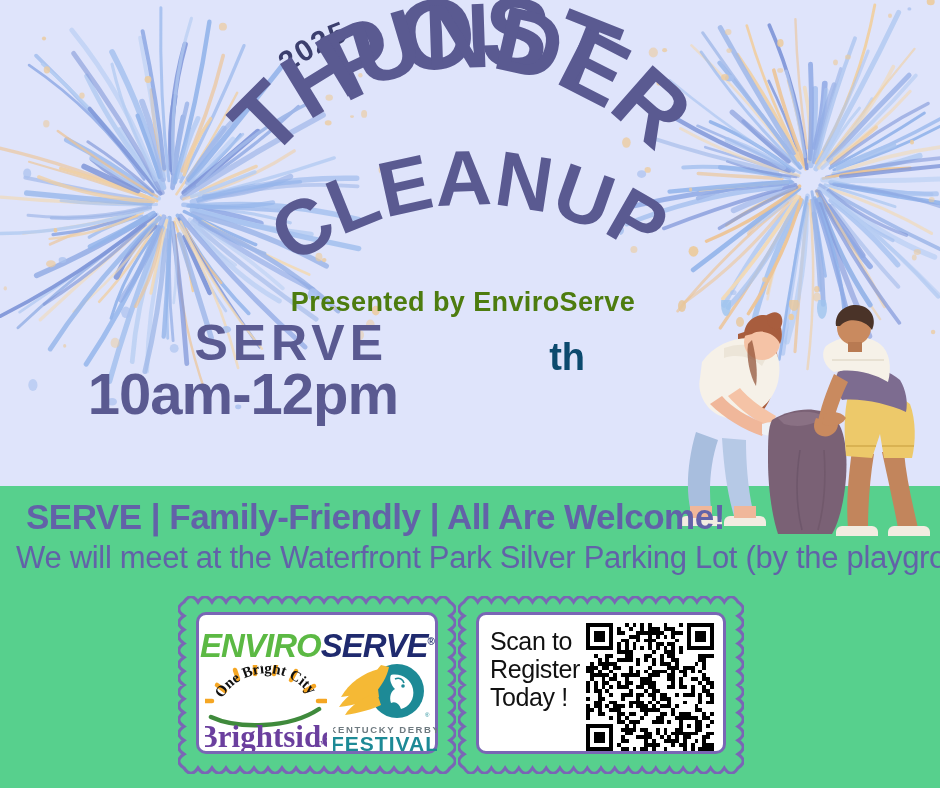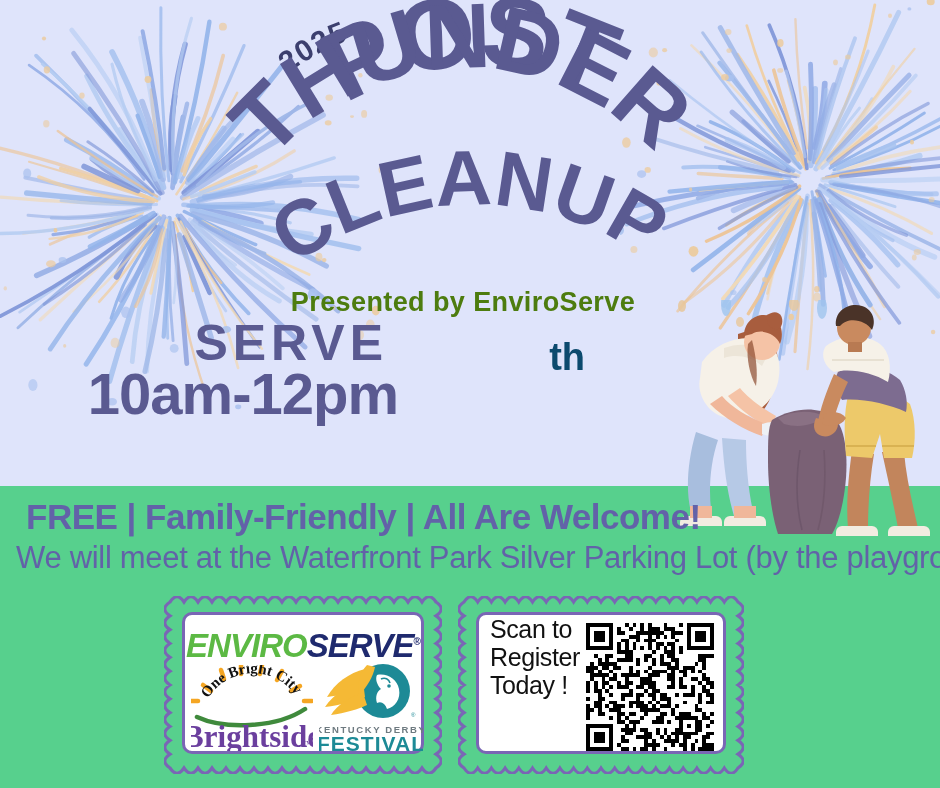--- a/index.html
+++ b/index.html
@@ -118,21 +118,21 @@
   .es-word .g { color:#5cb944; }
   .es-word .n { color:#1f2a6e; }
   .es-word .reg { font-size:10px; vertical-align:super; color:#1f2a6e; font-style:normal; }
 
   .brightside { position:absolute; left:6px; top:50px; width:122px; height:86px; }
   .kdf { position:absolute; left:134px; top:44px; width:104px; height:94px; }
 
   
   .qrcard-inner { left:18px; top:16px; width:250px; height:142px; }
   .scan-txt {
-    position:absolute; left:11px; top:0;
+    position:absolute; left:11px; top:12px;
     font:400 25px "Liberation Sans", sans-serif;
     color:#111; line-height:28px; letter-spacing:-.4px;
   }
   .qr-holder { position:absolute; right:9px; top:8px; width:128px; height:128px; }
   .qr-holder svg { display:block; width:128px; height:128px; }
 
   
   .people { position:absolute; left:666px; top:300px; width:274px; height:240px; }
 </style>
 </head>
@@ -573,24 +573,24 @@
     <path d="M170,26 C168,10 184,2 196,6 C208,10 210,22 206,30 C200,20 182,16 174,26 Z" fill="#4a3328"></path>
 
     <path d="M182,42 h14 v10 h-14 z" fill="#b87a52"></path>
 
     <path d="M168,74 C160,92 154,110 152,122 L166,126 C170,110 176,94 182,82 Z" fill="#c98a5f"></path>
     <path d="M150,118 C146,126 148,134 156,136 C164,138 172,132 172,124 Z" fill="#c98a5f"></path>
 
     <path d="M158,114 C166,110 176,112 180,118 C176,126 164,128 156,124 Z" fill="#c98a5f"></path>
   </svg>
 
-  <div class="bannerline1">FREE | Family-Friendly | All Are Welcome!</div>
+  <div class="bannerline1">SERVE | Family-Friendly | All Are Welcome!</div>
   <div class="bannerline2">We will meet at the Waterfront Park Silver Parking Lot (by the playground).</div>
 
-  <div class="card" style="left:164px; top:596px; width:278px; height:178px;">
+  <div class="card" style="left:178px; top:596px; width:278px; height:178px;">
     <svg class="scallop" width="278" height="178" viewBox="0 0 278 178">
       <path id="scalA" fill="none" stroke="#7a66b5" stroke-width="3.2" d="M 6,6 q 7,-10.5 14,0 q 7,-10.5 14,0 q 7,-10.5 14,0 q 7,-10.5 14,0 q 7,-10.5 14,0 q 7,-10.5 14,0 q 7,-10.5 14,0 q 7,-10.5 14,0 q 7,-10.5 14,0 q 7,-10.5 14,0 q 7,-10.5 14,0 q 7,-10.5 14,0 q 7,-10.5 14,0 q 7,-10.5 14,0 q 7,-10.5 14,0 q 7,-10.5 14,0 q 7,-10.5 14,0 q 7,-10.5 14,0 q 7,-10.5 14,0 q 10.5,6.916666666666667 0,13.833333333333334 q 10.5,6.916666666666667 0,13.833333333333334 q 10.5,6.916666666666667 0,13.833333333333334 q 10.5,6.916666666666667 0,13.833333333333334 q 10.5,6.916666666666667 0,13.833333333333334 q 10.5,6.916666666666667 0,13.833333333333334 q 10.5,6.916666666666667 0,13.833333333333334 q 10.5,6.916666666666667 0,13.833333333333334 q 10.5,6.916666666666667 0,13.833333333333334 q 10.5,6.916666666666667 0,13.833333333333334 q 10.5,6.916666666666667 0,13.833333333333334 q 10.5,6.916666666666667 0,13.833333333333334 q -7,10.5 -14,0 q -7,10.5 -14,0 q -7,10.5 -14,0 q -7,10.5 -14,0 q -7,10.5 -14,0 q -7,10.5 -14,0 q -7,10.5 -14,0 q -7,10.5 -14,0 q -7,10.5 -14,0 q -7,10.5 -14,0 q -7,10.5 -14,0 q -7,10.5 -14,0 q -7,10.5 -14,0 q -7,10.5 -14,0 q -7,10.5 -14,0 q -7,10.5 -14,0 q -7,10.5 -14,0 q -7,10.5 -14,0 q -7,10.5 -14,0 q -10.5,-6.916666666666667 0,-13.833333333333334 q -10.5,-6.916666666666667 0,-13.833333333333334 q -10.5,-6.916666666666667 0,-13.833333333333334 q -10.5,-6.916666666666667 0,-13.833333333333334 q -10.5,-6.916666666666667 0,-13.833333333333334 q -10.5,-6.916666666666667 0,-13.833333333333334 q -10.5,-6.916666666666667 0,-13.833333333333334 q -10.5,-6.916666666666667 0,-13.833333333333334 q -10.5,-6.916666666666667 0,-13.833333333333334 q -10.5,-6.916666666666667 0,-13.833333333333334 q -10.5,-6.916666666666667 0,-13.833333333333334 q -10.5,-6.916666666666667 0,-13.833333333333334 Z"></path>
     </svg>
     <div class="inner logocard-inner">
 
       <div class="es-word">
         <span class="g">ENVIRO</span><span class="n">SERVE</span><span class="reg">®</span>
       </div>
 
       <svg class="brightside" viewBox="0 0 122 86">

